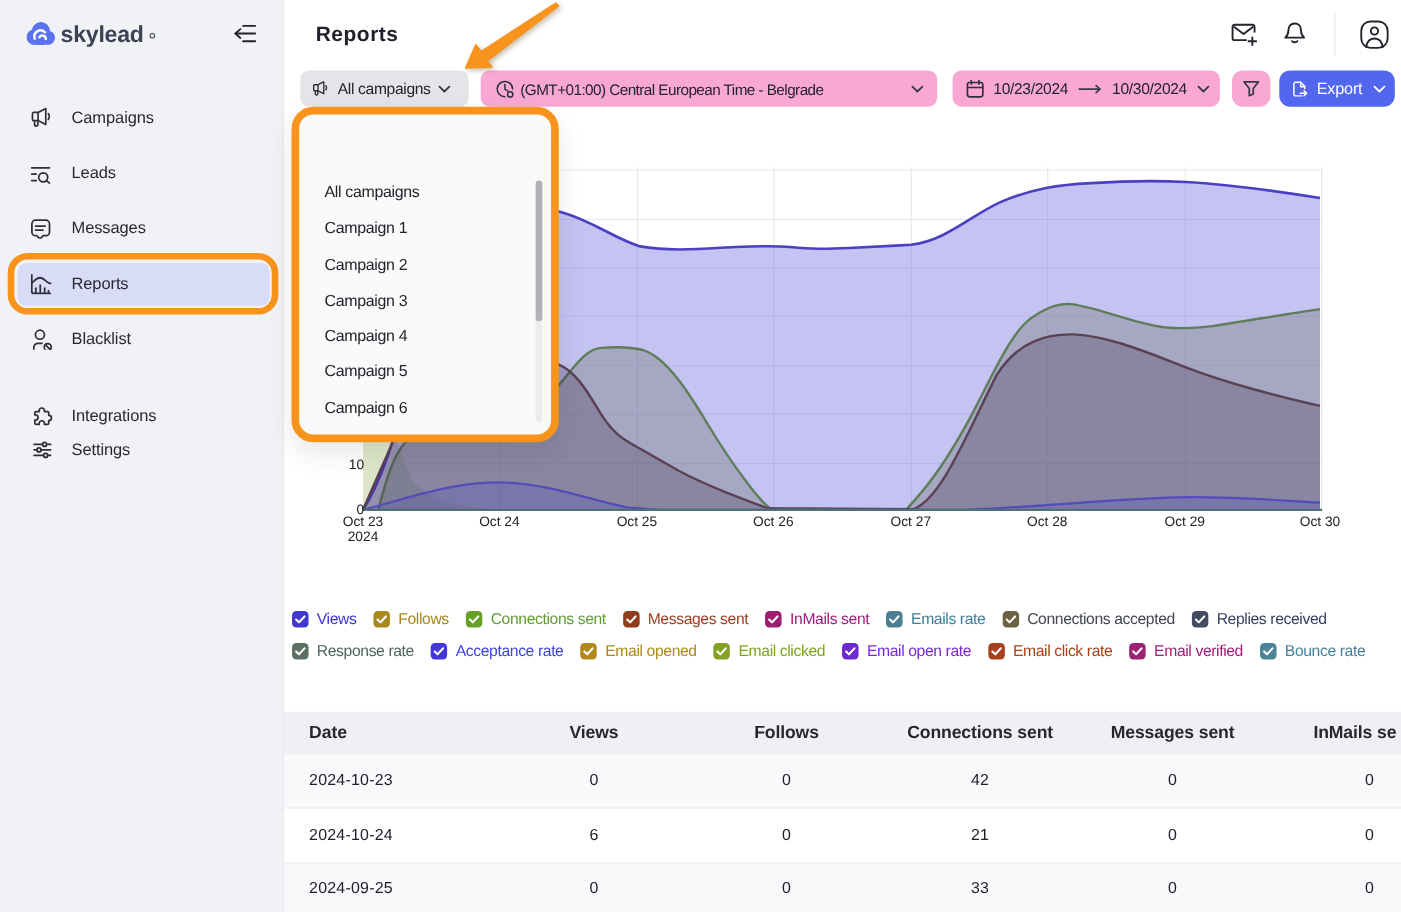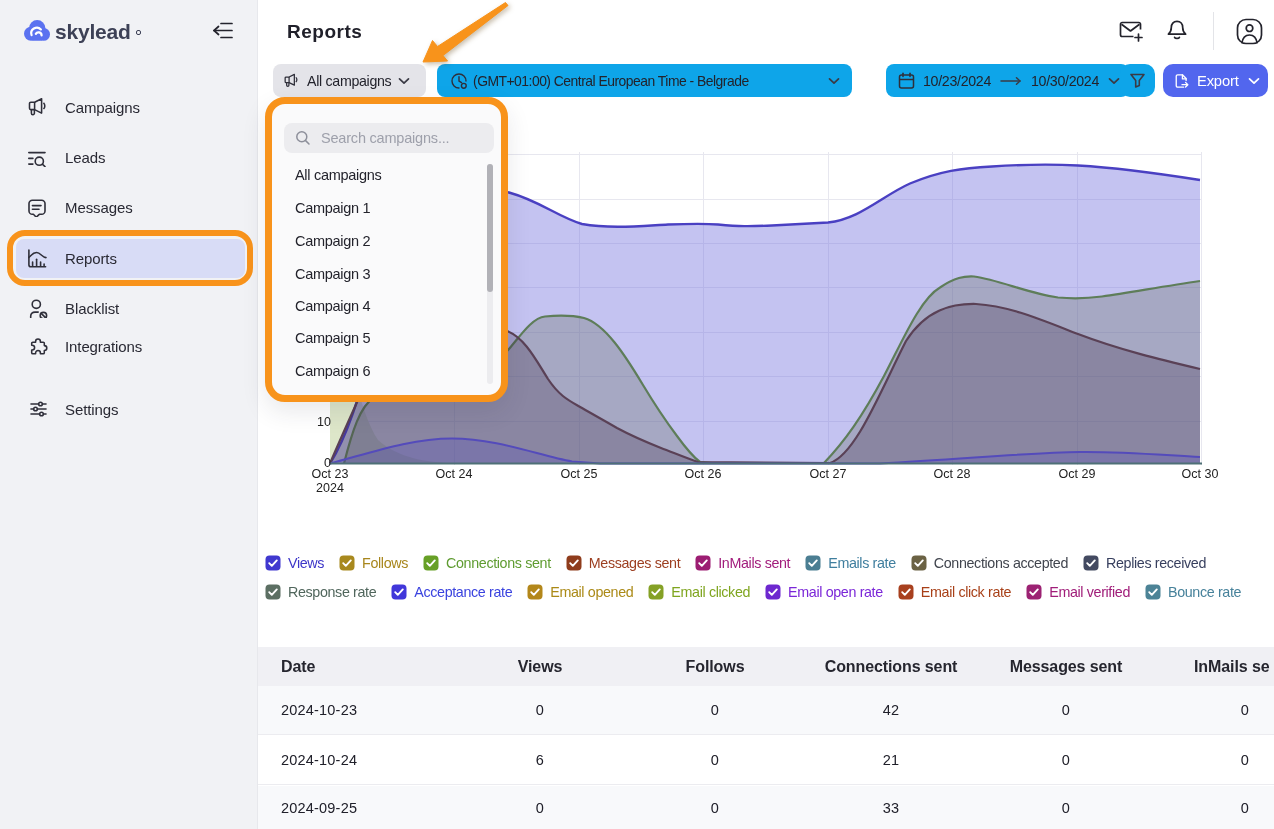--- a/index.html
+++ b/index.html
@@ -19,21 +19,21 @@
     font-size:15px; font-weight:500; color:#292933; letter-spacing:-0.1px; }
   .active-bg { position:absolute; left:16px; top:239px; width:229px; height:39px;
     background:#d8dcf6; border-radius:8px; }
   .active-ring { position:absolute; left:7px; top:230px; width:246px; height:56px;
     border:6px solid #f8931b; border-radius:18px; }
   
   .page-title { position:absolute; left:287px; top:21px; font-size:19px; font-weight:700;
     color:#20202a; letter-spacing:0.5px; }
   .topdiv { position:absolute; left:1213px; top:12px; width:1px; height:38px; background:#e3e4e8; }
   
-  .pill { position:absolute; top:64px; height:33px; border-radius:8px; background:#0ea5e9;
+  .pill { position:absolute; top:64px; height:33px; border-radius:8px; background:#f9a8d4;
     display:flex; align-items:center; font-size:14.2px; color:#23232c; letter-spacing:-0.3px; }
   
   .dd-ring { position:absolute; left:265px; top:97px; width:243px; height:305px;
     border:7px solid #f8931b; border-radius:20px; background:#fafafb;
     box-shadow:0 10px 24px rgba(40,40,60,0.10); z-index:30; }
   .dd-search { position:absolute; left:12px; top:19px; width:210px; height:30px;
     background:#ececef; border-radius:8px; }
   .dd-search .ph { position:absolute; left:37px; top:50%; transform:translateY(-50%);
     color:#9ea0ab; font-size:14.5px; letter-spacing:-0.2px; }
   .dd-item { position:absolute; left:23px; font-size:14.5px; letter-spacing:-0.3px; color:#23232c; transform:translateY(-50%); }
@@ -195,21 +195,21 @@
   </div>
   <div class="nav-item" style="top:288px;">
     <svg class="nicon" width="21" height="20" viewBox="0 0 21 20" stroke="#2f2f3a" stroke-width="1.6" fill="none" stroke-linecap="round">
       <circle cx="8.3" cy="6.3" r="4.1"></circle>
       <path d="M2.7 19.5 V18.3 C2.7 15.3 4.6 14.1 7 14.1 L10.2 14.1"></path>
       <circle cx="15.4" cy="17.6" r="3.2"></circle>
       <line x1="13.2" y1="15.4" x2="17.7" y2="19.9"></line>
     </svg>
     <span class="nlabel">Blacklist</span>
   </div>
-  <div class="nav-item" style="top:326px;">
+  <div class="nav-item" style="top:358px;">
     <svg class="nicon" width="21" height="20" viewBox="0 0 21 20" stroke="#2f2f3a" stroke-width="1.55" fill="none" stroke-linejoin="round">
       <path d="M7.6 5.4 C7.6 3.9 8.7 2.9 10 2.9 C11.3 2.9 12.4 3.9 12.4 5.4 L12.4 6.2 L15.2 6.2 A 1.1 1.1 0 0 1 16.3 7.3 L16.3 9.6 C17.8 9.6 18.8 10.7 18.8 12 C18.8 13.3 17.8 14.4 16.3 14.4 L16.3 16.7 A 1.1 1.1 0 0 1 15.2 17.8 L12.4 17.8 L12.4 17 C12.4 15.5 11.3 14.5 10 14.5 C8.7 14.5 7.6 15.5 7.6 17 L7.6 17.8 L4.8 17.8 A 1.1 1.1 0 0 1 3.7 16.7 L3.7 14 L4.1 14 C5.6 14 6.6 12.9 6.6 11.6 C6.6 10.3 5.6 9.2 4.1 9.2 L3.7 9.2 L3.7 7.3 A 1.1 1.1 0 0 1 4.8 6.2 L7.6 6.2 Z"></path>
     </svg>
     <span class="nlabel">Integrations</span>
   </div>
   <div class="nav-item" style="top:389px;padding-left:12px;">
     <svg class="nicon" width="21" height="20" viewBox="0 0 21 20" stroke="#2f2f3a" stroke-width="1.6" fill="none" stroke-linecap="round">
       <line x1="3" y1="5" x2="18" y2="5"></line>
         <circle cx="12.5" cy="5" r="1.8" fill="#f1f2f5"></circle>
       <line x1="3" y1="10" x2="18" y2="10"></line>
@@ -256,21 +256,21 @@
     <path d="M16 9 A7 7 0 1 0 9 16"></path>
     <path d="M9 4.8 V9 L11.6 10.6"></path>
     <circle cx="13.8" cy="13.8" r="2.4"></circle>
   </svg>
   <span style="margin-left:5px; font-size:13.9px; letter-spacing:-0.5px;">(GMT+01:00) Central European Time - Belgrade</span>
   <svg style="position:absolute; right:12px;" width="12" height="8" viewBox="0 0 12 8" stroke="#3a3a45" stroke-width="1.7" fill="none" stroke-linecap="round" stroke-linejoin="round">
       <path d="M1.5 1.8 L6 6.2 L10.5 1.8"></path>
     </svg>
 </div>
 
-<div class="pill" style="left:886px; width:243px;">
+<div class="pill" style="left:866px; width:243px;">
   <svg style="margin-left:12px;" width="17" height="18" viewBox="0 0 17 18" stroke="#2f2f3a" stroke-width="1.5" fill="none" stroke-linejoin="round">
     <rect x="1.5" y="3" width="14" height="13" rx="2"></rect>
     <line x1="1.5" y1="7.5" x2="15.5" y2="7.5"></line>
     <line x1="5" y1="1.2" x2="5" y2="4.5" stroke-linecap="round"></line>
     <line x1="12" y1="1.2" x2="12" y2="4.5" stroke-linecap="round"></line>
   </svg>
   <span style="margin-left:8px;">10/23/2024</span>
   <svg style="margin-left:9px;" width="22" height="10" viewBox="0 0 22 10" stroke="#3a3a45" stroke-width="1.5" fill="none" stroke-linecap="round" stroke-linejoin="round">
     <line x1="1" y1="5" x2="20" y2="5"></line>
       <path d="M16.5 1.8 L20 5 L16.5 8.2"></path>
@@ -297,27 +297,20 @@
   <svg style="margin-left:9px;" width="12" height="8" viewBox="0 0 12 8" stroke="#ffffff" stroke-width="1.7" fill="none" stroke-linecap="round" stroke-linejoin="round">
       <path d="M1.5 1.8 L6 6.2 L10.5 1.8"></path>
     </svg>
 </div>
 
 <svg class="abs" style="left:380px; top:0; z-index:40; filter:drop-shadow(2px 2px 2.5px rgba(110,85,40,0.38));" width="160" height="80" viewBox="380 0 160 80" fill="none">
   <path d="M505.5 2.5 L437.5 46.5 L432.5 40.5 L423 62 L447.5 61 L443 55.5 L508 5.5 Z" fill="#f8931b" stroke="#f8931b" stroke-width="1" stroke-linejoin="round"></path>
 </svg>
 
 <div class="dd-ring">
-  <div class="dd-search">
-    <svg style="position:absolute; left:11px; top:7px;" width="16" height="16" viewBox="0 0 16 16" stroke="#8d8f9a" stroke-width="1.5" fill="none" stroke-linecap="round">
-      <circle cx="6.8" cy="6.8" r="5"></circle>
-        <line x1="10.6" y1="10.6" x2="14" y2="14"></line>
-    </svg>
-    <span class="ph">Search campaigns...</span>
-  </div>
   <div class="dd-item" style="top:71px;">All campaigns</div>
   <div class="dd-item" style="top:104px;">Campaign 1</div>
   <div class="dd-item" style="top:137px;">Campaign 2</div>
   <div class="dd-item" style="top:170px;">Campaign 3</div>
   <div class="dd-item" style="top:202px;">Campaign 4</div>
   <div class="dd-item" style="top:234px;">Campaign 5</div>
   <div class="dd-item" style="top:267px;">Campaign 6</div>
   <div class="dd-track"></div>
   <div class="dd-thumb"></div>
 </div>

